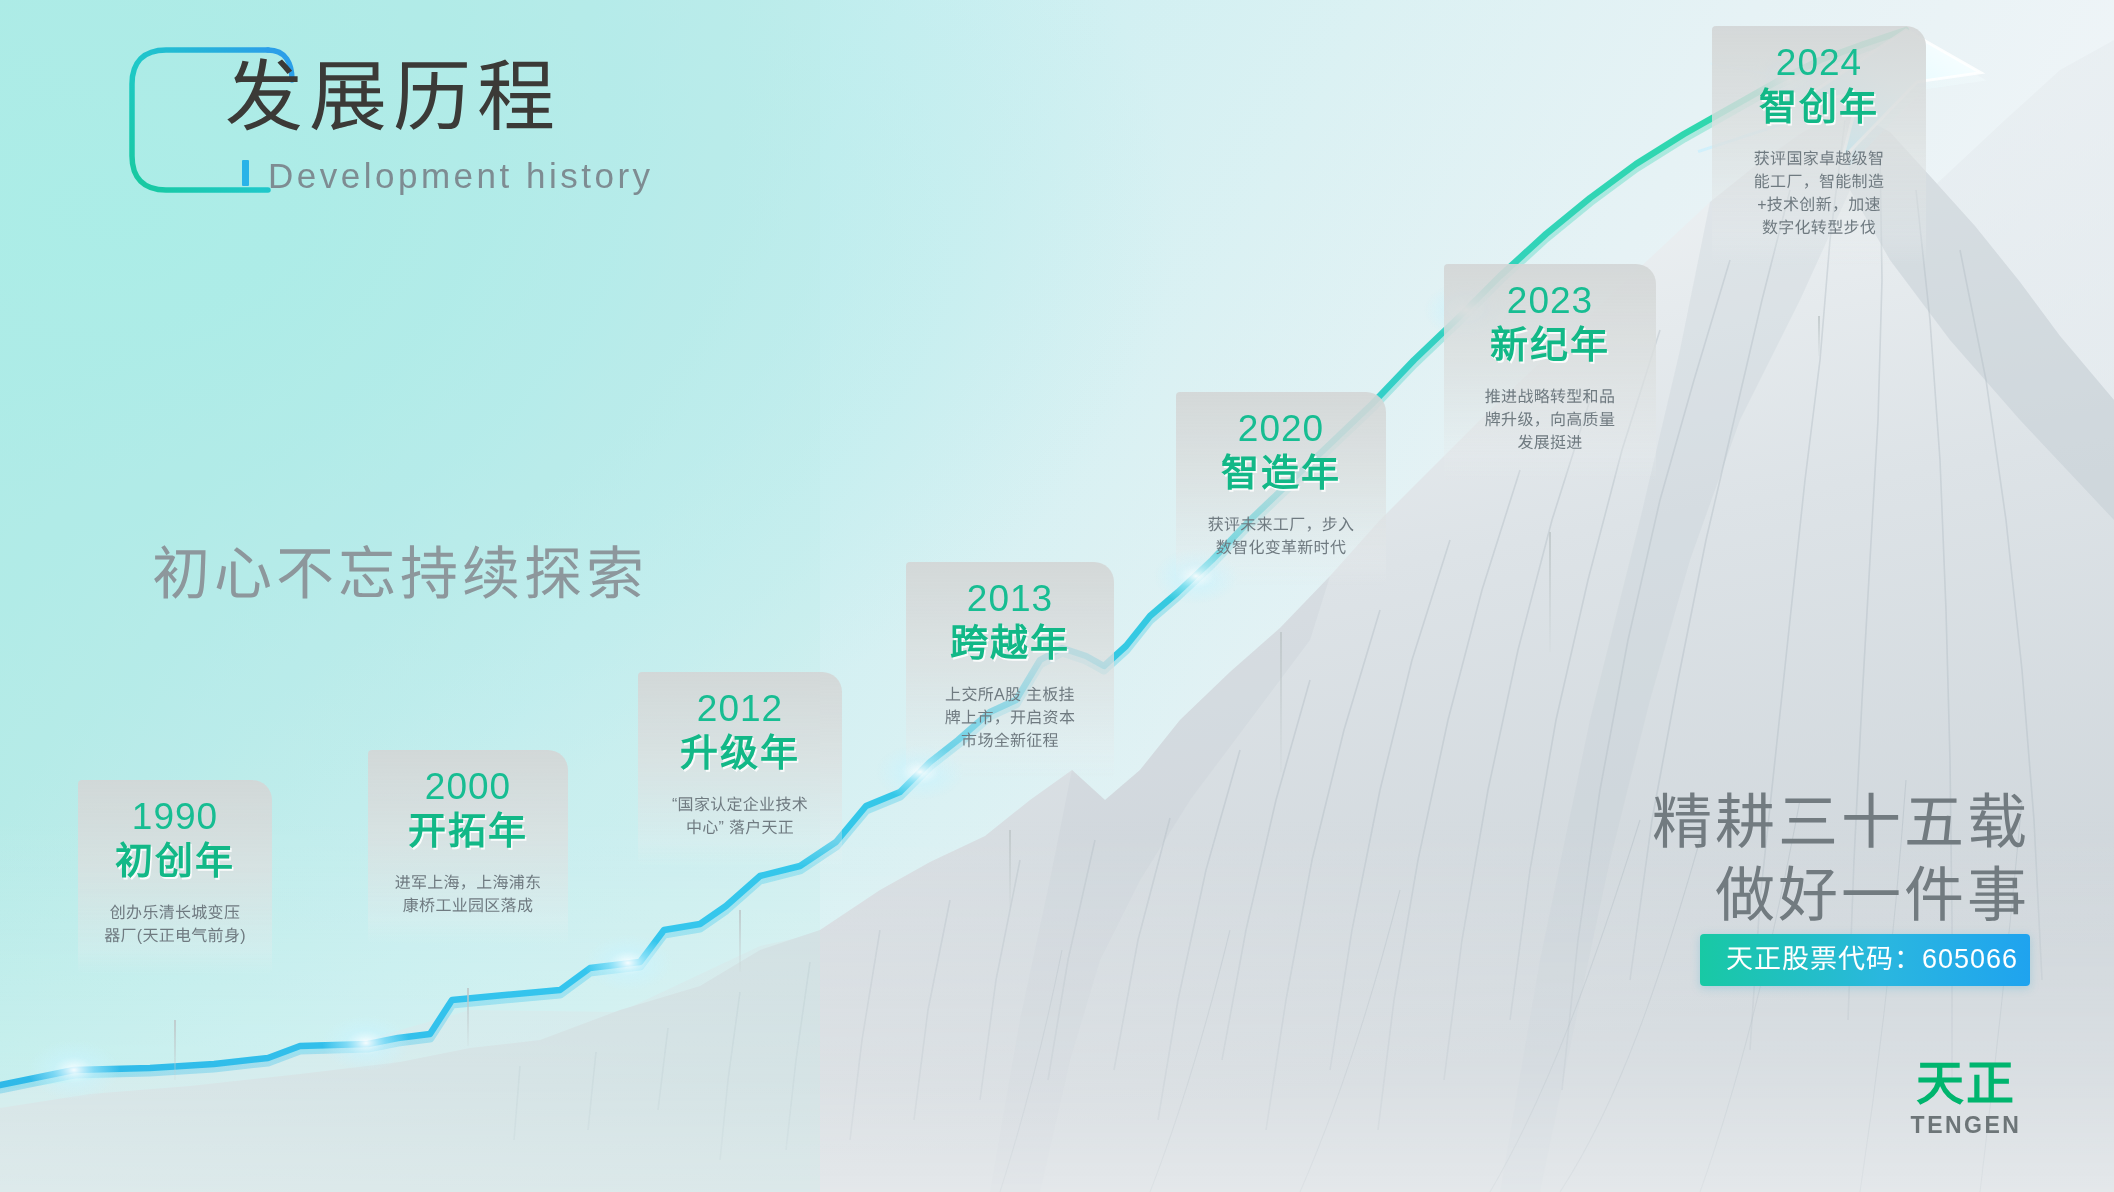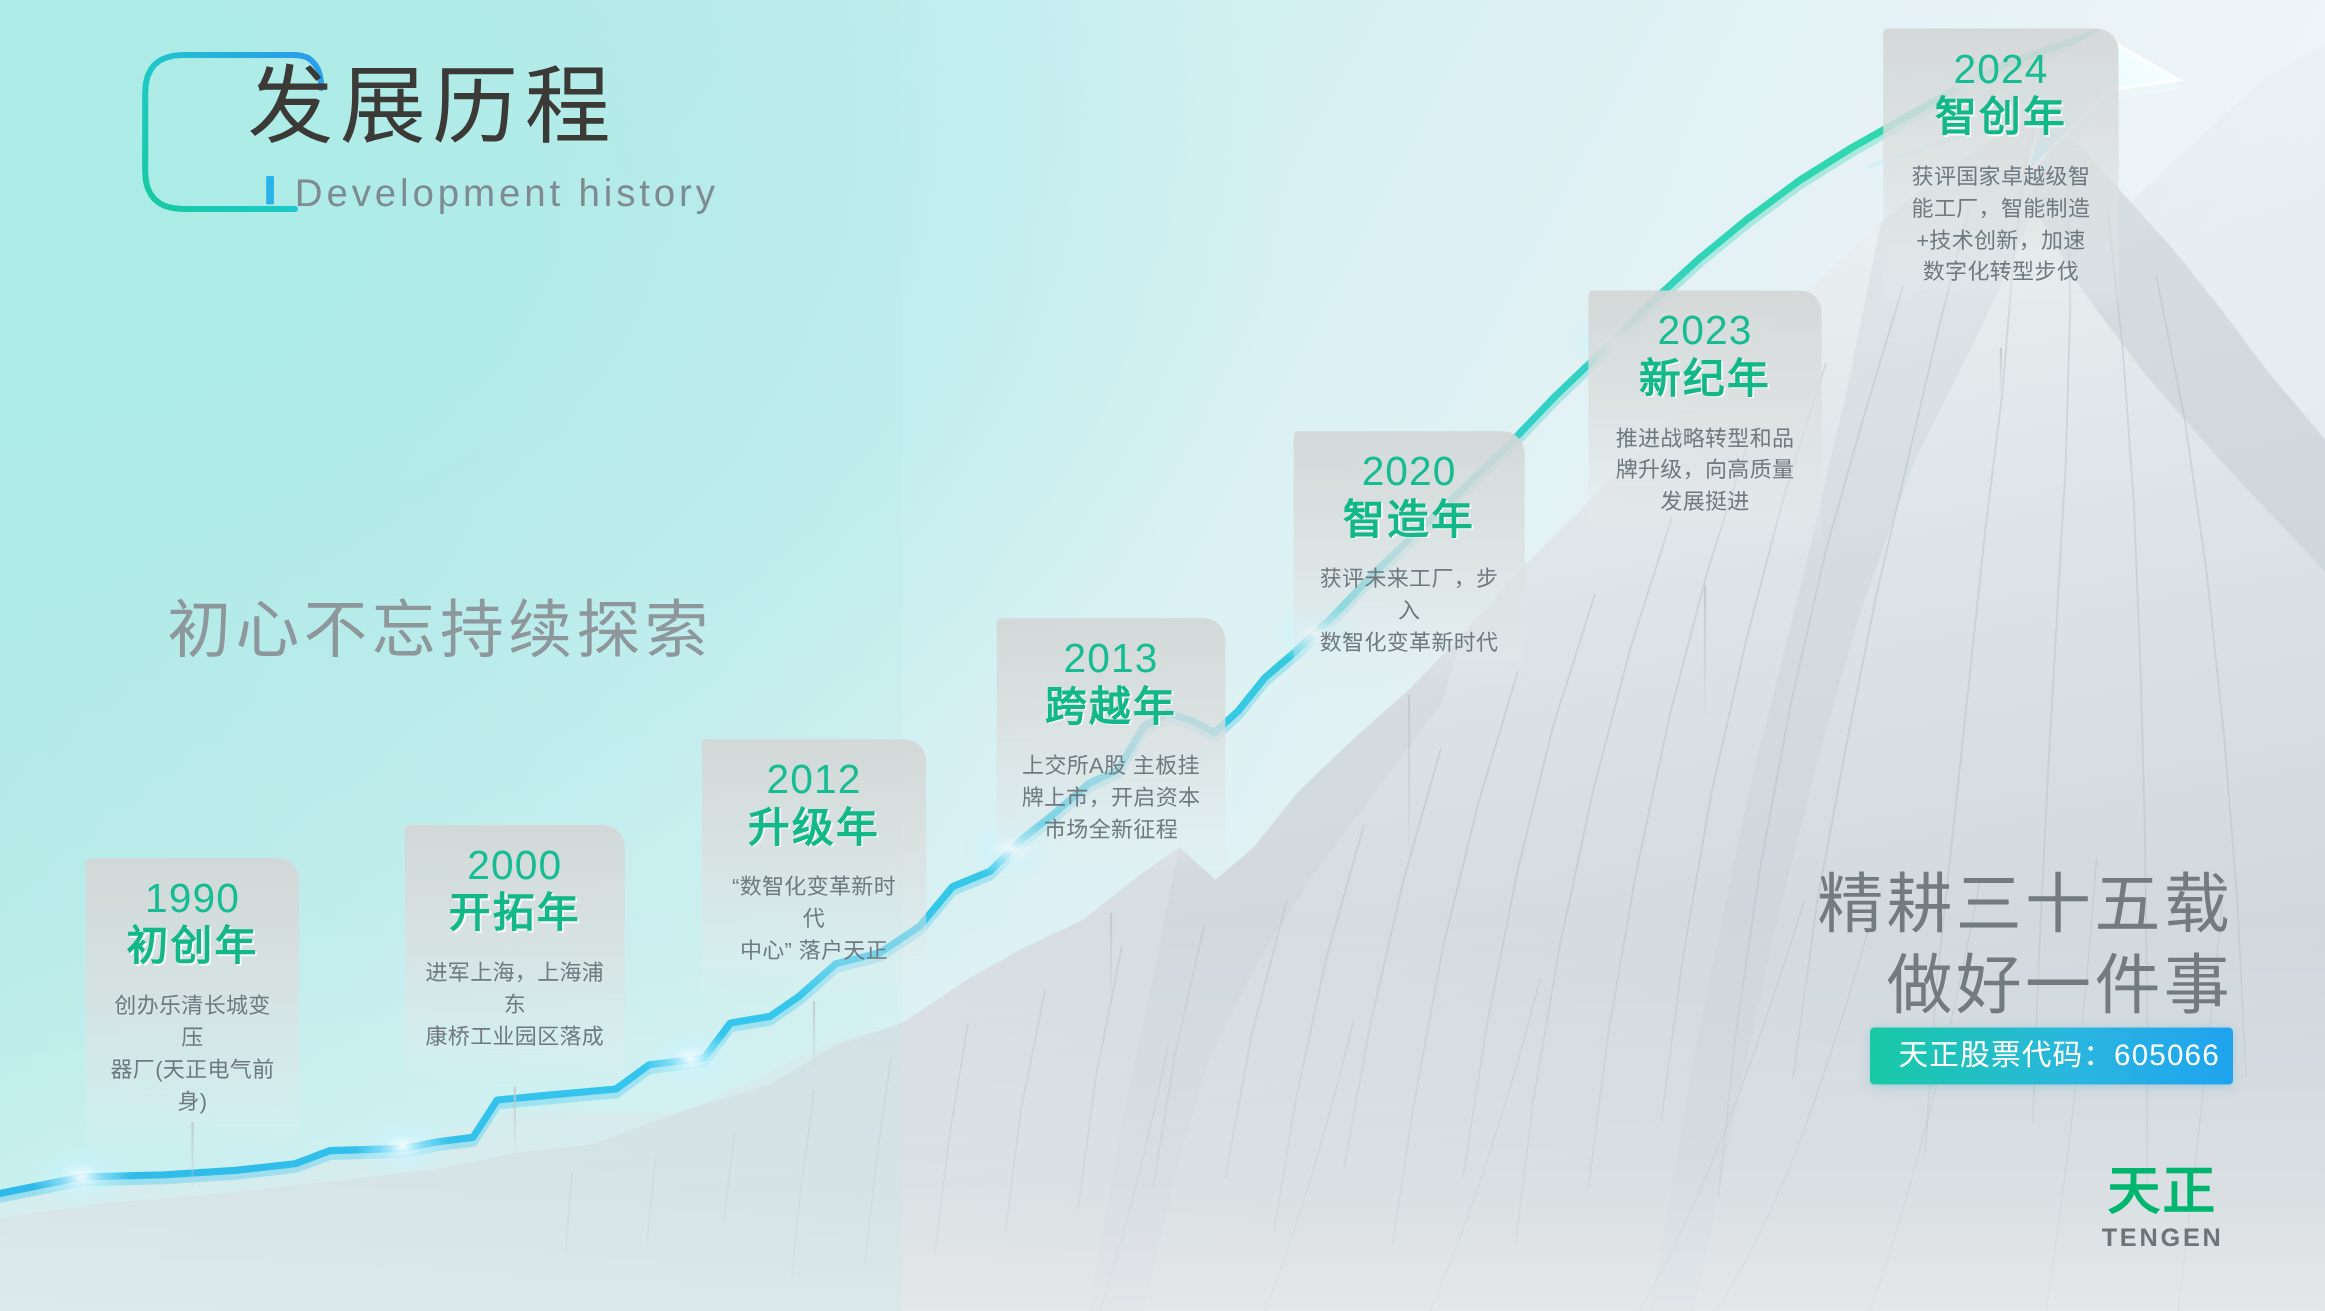--- a/index.html
+++ b/index.html
@@ -53,21 +53,21 @@
     padding:14px 18px 26px 18px;text-align:center;
   }
   .card .year{
     font-size:37px;line-height:1.22;color:#17bd92;font-weight:400;letter-spacing:1px;
   }
   .card .tag{
     font-size:38px;line-height:1.2;color:#12b887;font-weight:700;letter-spacing:2px;
     text-shadow:1.5px 1.5px 0 rgba(255,255,255,0.85);
   }
   .card .desc{
-    margin-top:16px;font-size:20px;line-height:1.45;color:#6f7a80;font-weight:400;
+    margin-top:16px;font-size:16px;line-height:1.45;color:#6f7a80;font-weight:400;
     letter-spacing:0.3px;white-space:pre-line;
   }
   .card .stem{
     position:absolute;left:50%;transform:translateX(-50%);
     width:2px;background:linear-gradient(180deg,rgba(190,198,200,0.85),rgba(200,210,212,0.12));
   }
 
   
   .br-slogan{position:absolute;right:84px;top:786px;text-align:right;}
   .br-slogan .l1,.br-slogan .l2{
@@ -262,21 +262,21 @@
       <div class="desc">进军上海，上海浦东
 康桥工业园区落成</div>
     </div>
     <div class="stem" style="top:238px;height:58px;"></div>
   </div>
 
   <div class="card" style="left:638px;top:672px;width:204px;">
     <div class="panel">
       <div class="year">2012</div>
       <div class="tag">升级年</div>
-      <div class="desc">“数智化变革新时代
+      <div class="desc">“国家认定企业技术
 中心” 落户天正</div>
     </div>
     <div class="stem" style="top:238px;height:62px;"></div>
   </div>
 
   <div class="card" style="left:906px;top:562px;width:208px;">
     <div class="panel">
       <div class="year">2013</div>
       <div class="tag">跨越年</div>
       <div class="desc">上交所A股 主板挂

